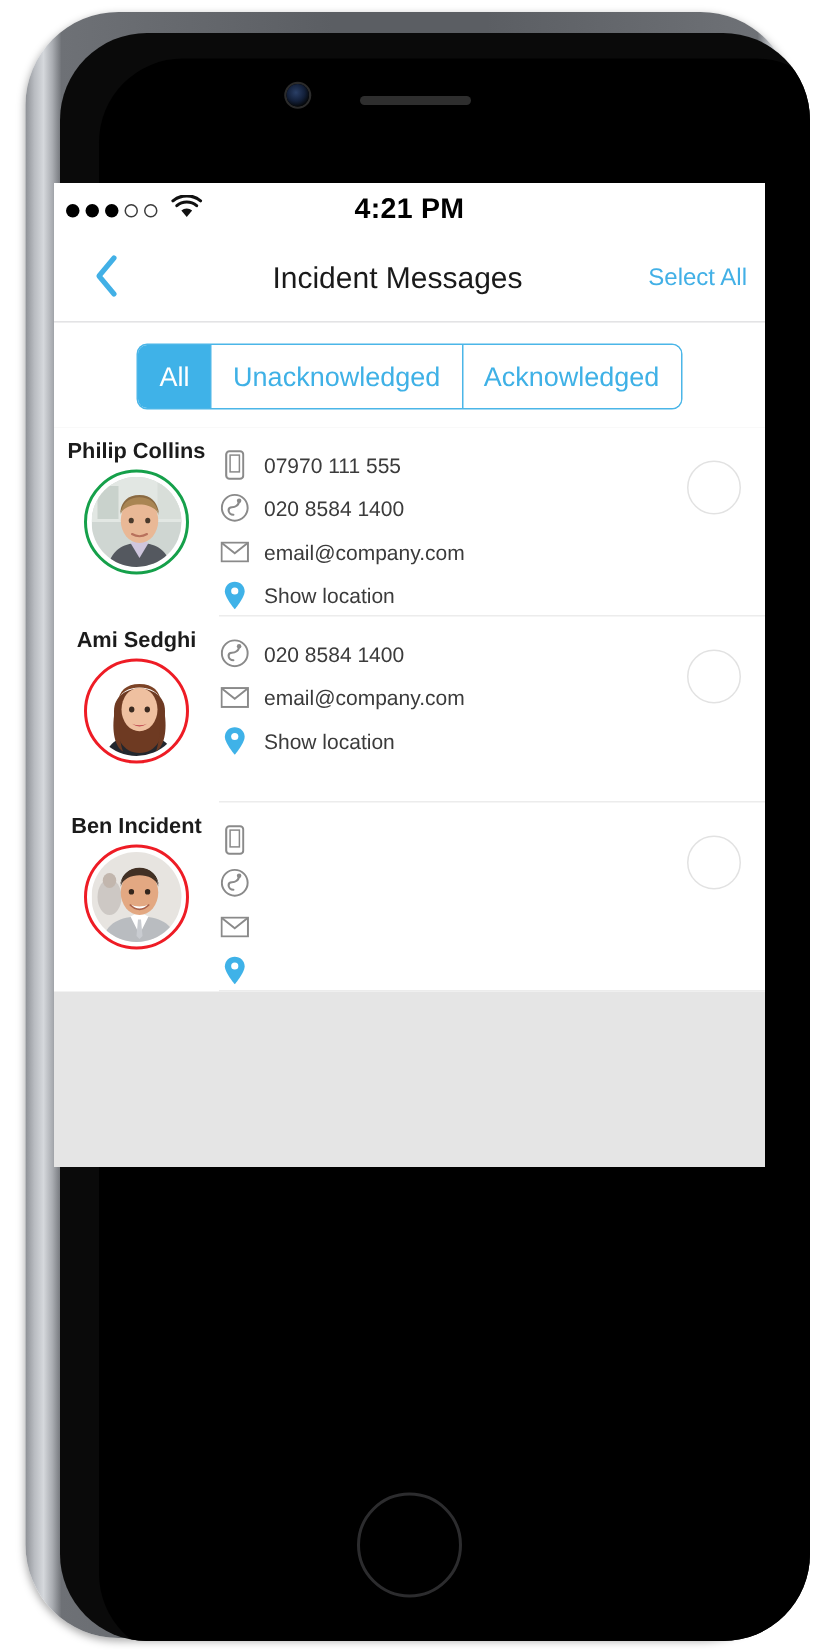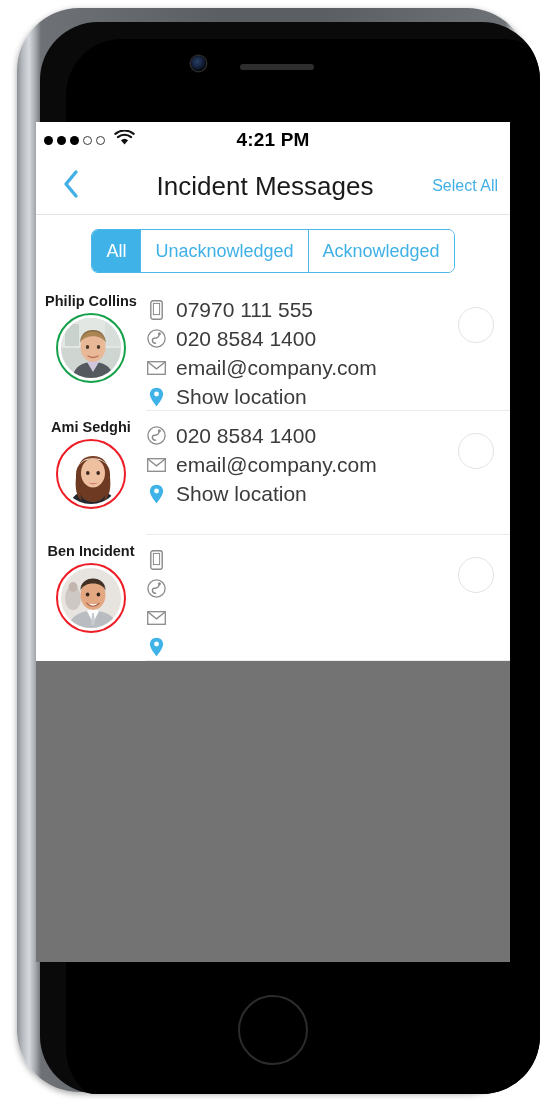--- a/index.html
+++ b/index.html
@@ -81,22 +81,22 @@
     border: 2px solid #2c2c2e;
     box-sizing: border-box;
   }
 
   
   .screen {
     position: absolute;
     left: 36px;
     top: 122px;
     width: 474px;
-    height: 840px;
-    background: #737373;
+    height: 656px;
+    background: #e5e5e5;
     overflow: hidden;
   }
 
   
   .status-bar {
     position: relative;
     height: 36px;
     background: #ffffff;
   }
   .sb-left {
@@ -177,21 +177,21 @@
     left: 10px; top: 0;
     width: 50px; height: 56px;
     display: flex; align-items: center; justify-content: center;
     cursor: pointer;
   }
   .nav-title {
     position: absolute;
     left: 0; right: 16px; top: 0;
     height: 56px;
     display: flex; align-items: center; justify-content: center;
-    font-size: 26px;
+    font-size: 20px;
     color: #1a1a1a;
     font-weight: normal;
   }
   .select-all {
     position: absolute;
     right: 12px; top: 0;
     height: 56px;
     display: flex; align-items: center;
     font-size: 16px;
     color: #42b0e6;
@@ -284,21 +284,21 @@
     gap: 10px;
   }
   .detail-icon {
     width: 20px;
     flex: 0 0 20px;
     display: flex;
     align-items: center;
     justify-content: center;
   }
   .detail-text {
-    font-size: 21px;
+    font-size: 14px;
     color: #3b3b3b;
     white-space: nowrap;
   }
   .select-circle {
     position: absolute;
     right: 16px;
     top: 22px;
     width: 36px; height: 36px;
     border-radius: 50%;
     border: 1.5px solid #e2e2e2;

